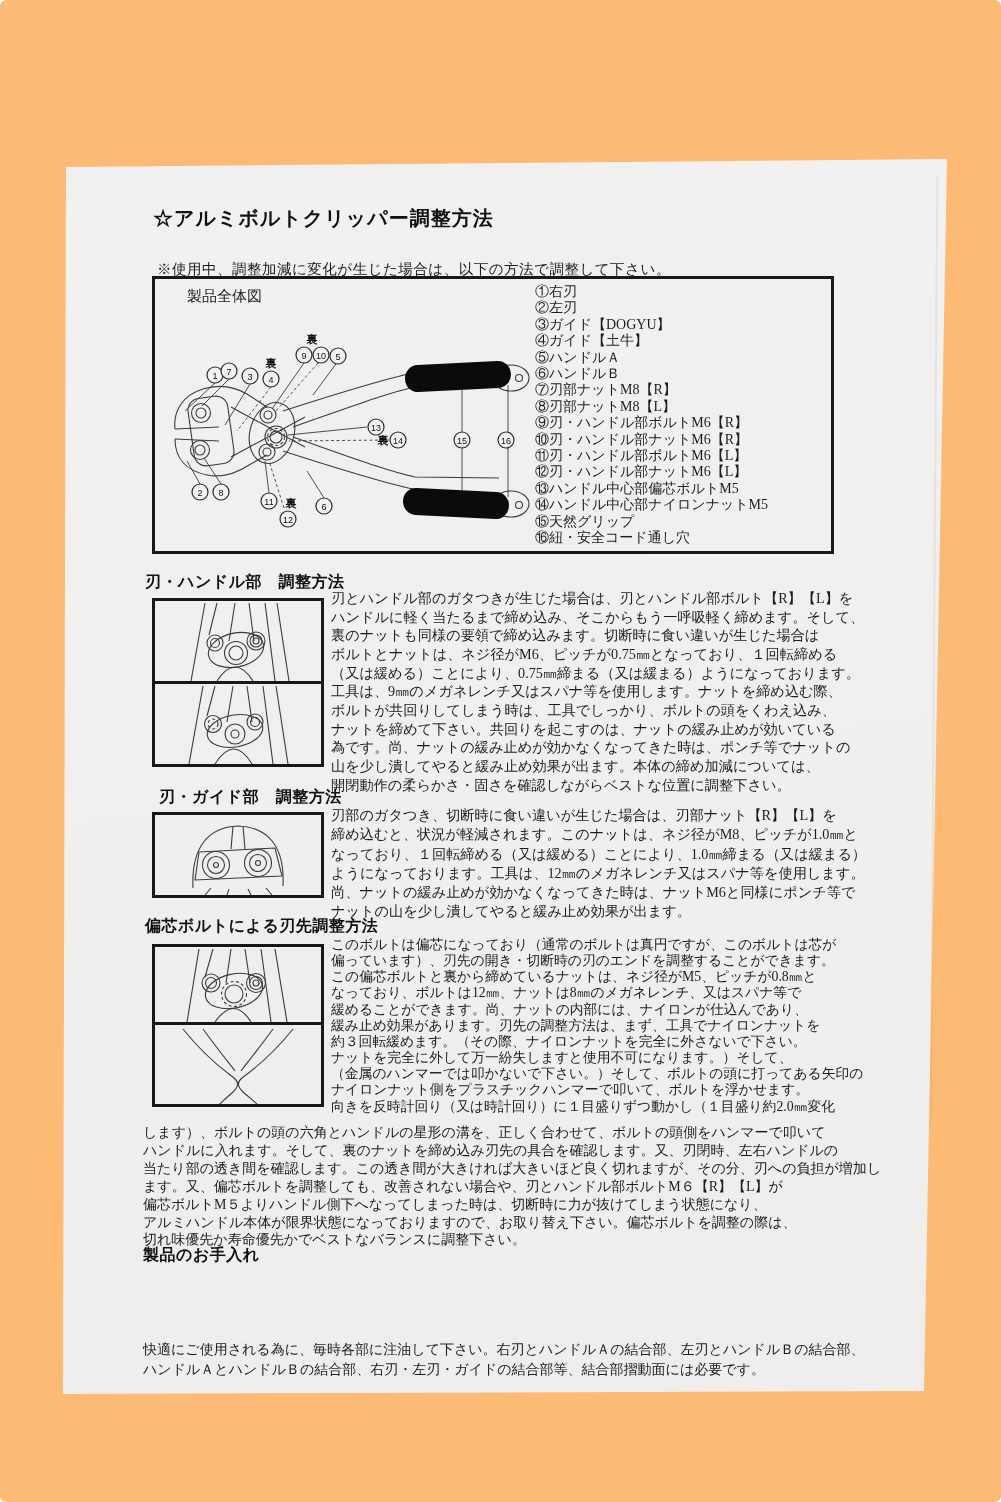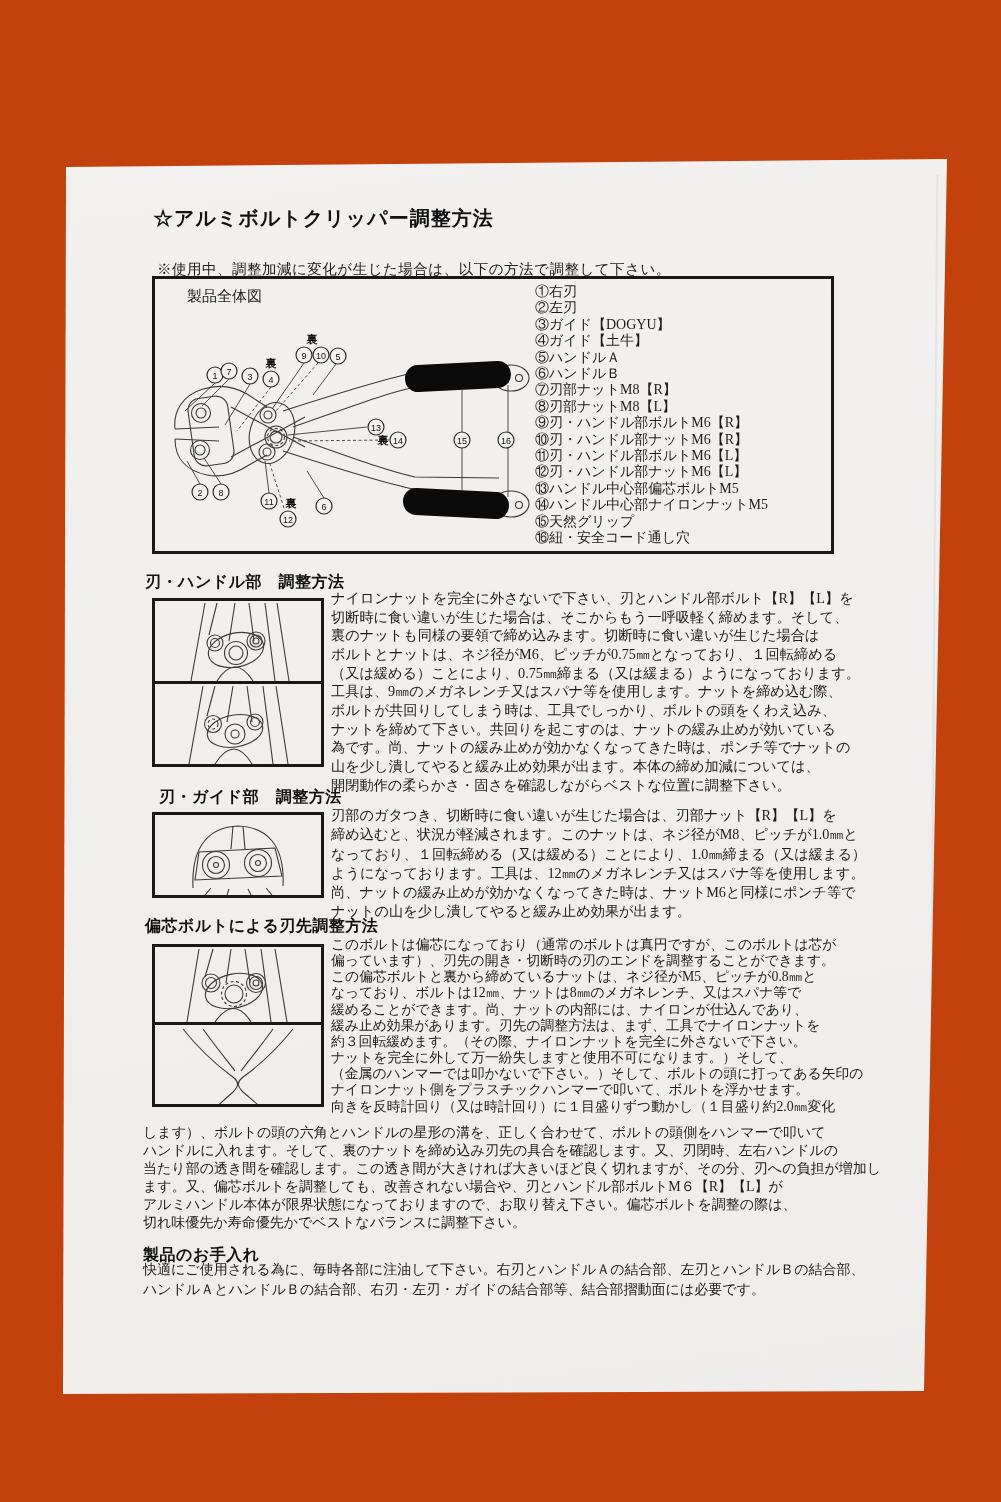--- a/index.html
+++ b/index.html
@@ -1,17 +1,17 @@
 <!DOCTYPE html>
 <html><head>
 <meta charset="utf-8">
 <style>
   html,body{margin:0;padding:0;background:#ffffff;}
-  .stage{position:relative;width:1001px;height:1502px;background:#c2410c;overflow:hidden;
-         font-family:"Liberation Serif", serif;color:#1c1c1c;}
+  .stage{position:relative;width:1001px;height:1502px;background:#fdba74;overflow:hidden;
+         font-family:"Liberation Serif", serif;color:#1c1c1c;border-radius:6px;}
   .paper{position:absolute;inset:0;background:linear-gradient(173deg,#f2f1ef 0%,#f0efed 55%,#eeedeb 100%);
          clip-path:polygon(66px 167px,947px 159px,924px 1391px,63px 1394px);}
   .crease{position:absolute;left:933px;top:175px;width:2px;height:950px;background:rgba(120,120,115,0.10);transform:rotate(0.4deg);}
   .abs{position:absolute;}
   .title{left:153px;top:205px;font-family:"Liberation Sans",sans-serif;font-weight:bold;font-size:20px;letter-spacing:1px;color:#111;}
   .note{left:157px;top:260px;font-size:14.5px;letter-spacing:0.5px;}
   .dbox{left:152px;top:276px;width:676px;height:272px;border:3px solid #181818;background:transparent;}
   .dbox-label{position:absolute;left:16px;top:8px;font-size:15px;margin-left:16px;}
   .parts{position:absolute;left:380px;top:5px;line-height:16.4px;font-size:14px;white-space:nowrap;}
   .h2{font-family:"Liberation Sans",sans-serif;font-weight:bold;font-size:16px;color:#111;letter-spacing:0.5px;}
@@ -187,22 +187,22 @@
           <circle class="ln dash" cx="58" cy="40" r="5"></circle>
         <circle class="ln" cx="80" cy="50" r="10"></circle>
           <circle class="ln" cx="80" cy="50" r="4"></circle>
         <circle class="ln" cx="100" cy="38" r="8"></circle>
           <circle class="ln" cx="100" cy="38" r="4.5"></circle>
         <path class="ln" d="M 60 80 Q 79 50 97 80"></path>
       </svg>
     </div>
   </div>
   <div class="abs tcol" style="left:331px;top:589px;">
-    <div>ナイロンナットを完全に外さないで下さい、刃とハンドル部ボルト【R】【L】を</div>
-    <div>切断時に食い違いが生じた場合は、そこからもう一呼吸軽く締めます。そして、</div>
+    <div>刃とハンドル部のガタつきが生じた場合は、刃とハンドル部ボルト【R】【L】を</div>
+    <div>ハンドルに軽く当たるまで締め込み、そこからもう一呼吸軽く締めます。そして、</div>
     <div>裏のナットも同様の要領で締め込みます。切断時に食い違いが生じた場合は</div>
     <div>ボルトとナットは、ネジ径がM6、ピッチが0.75㎜となっており、１回転締める</div>
     <div>（又は緩める）ことにより、0.75㎜締まる（又は緩まる）ようになっております。</div>
     <div>工具は、9㎜のメガネレンチ又はスパナ等を使用します。ナットを締め込む際、</div>
     <div>ボルトが共回りしてしまう時は、工具でしっかり、ボルトの頭をくわえ込み、</div>
     <div>ナットを締めて下さい。共回りを起こすのは、ナットの緩み止めが効いている</div>
     <div>為です。尚、ナットの緩み止めが効かなくなってきた時は、ポンチ等でナットの</div>
     <div>山を少し潰してやると緩み止め効果が出ます。本体の締め加減については、</div>
     <div>開閉動作の柔らかさ・固さを確認しながらベストな位置に調整下さい。</div>
   </div>
@@ -269,22 +269,23 @@
     <div>ナットを完全に外して万一紛失しますと使用不可になります。）そして、</div>
     <div>（金属のハンマーでは叩かないで下さい。）そして、ボルトの頭に打ってある矢印の</div>
     <div>ナイロンナット側をプラスチックハンマーで叩いて、ボルトを浮かせます。</div>
     <div>向きを反時計回り（又は時計回り）に１目盛りずつ動かし（１目盛り約2.0㎜変化</div>
   </div>
   <div class="abs tfull" style="left:143px;top:1112px;margin-top:12px;">
     <div>します）、ボルトの頭の六角とハンドルの星形の溝を、正しく合わせて、ボルトの頭側をハンマーで叩いて</div>
     <div>ハンドルに入れます。そして、裏のナットを締め込み刃先の具合を確認します。又、刃閉時、左右ハンドルの</div>
     <div>当たり部の透き間を確認します。この透き間が大きければ大きいほど良く切れますが、その分、刃への負担が増加し</div>
     <div>ます。又、偏芯ボルトを調整しても、改善されない場合や、刃とハンドル部ボルトM６【R】【L】が</div>
+    <div>偏芯ボルトM５よりハンドル側下へなってしまった時は、切断時に力が抜けてしまう状態になり、</div>
     <div>アルミハンドル本体が限界状態になっておりますので、お取り替え下さい。偏芯ボルトを調整の際は、</div>
     <div>切れ味優先か寿命優先かでベストなバランスに調整下さい。</div>
   </div>
 
   <div class="abs h2" style="left:143px;top:1245px;">製品のお手入れ</div>
-  <div class="abs tcare" style="left:143px;top:1260px;">
+  <div class="abs tcare" style="left:143px;top:1340px;">
     <div>快適にご使用される為に、毎時各部に注油して下さい。右刃とハンドルＡの結合部、左刃とハンドルＢの結合部、</div>
     <div>ハンドルＡとハンドルＢの結合部、右刃・左刃・ガイドの結合部等、結合部摺動面には必要です。</div>
   </div>
 </div>
 
 </body></html>

